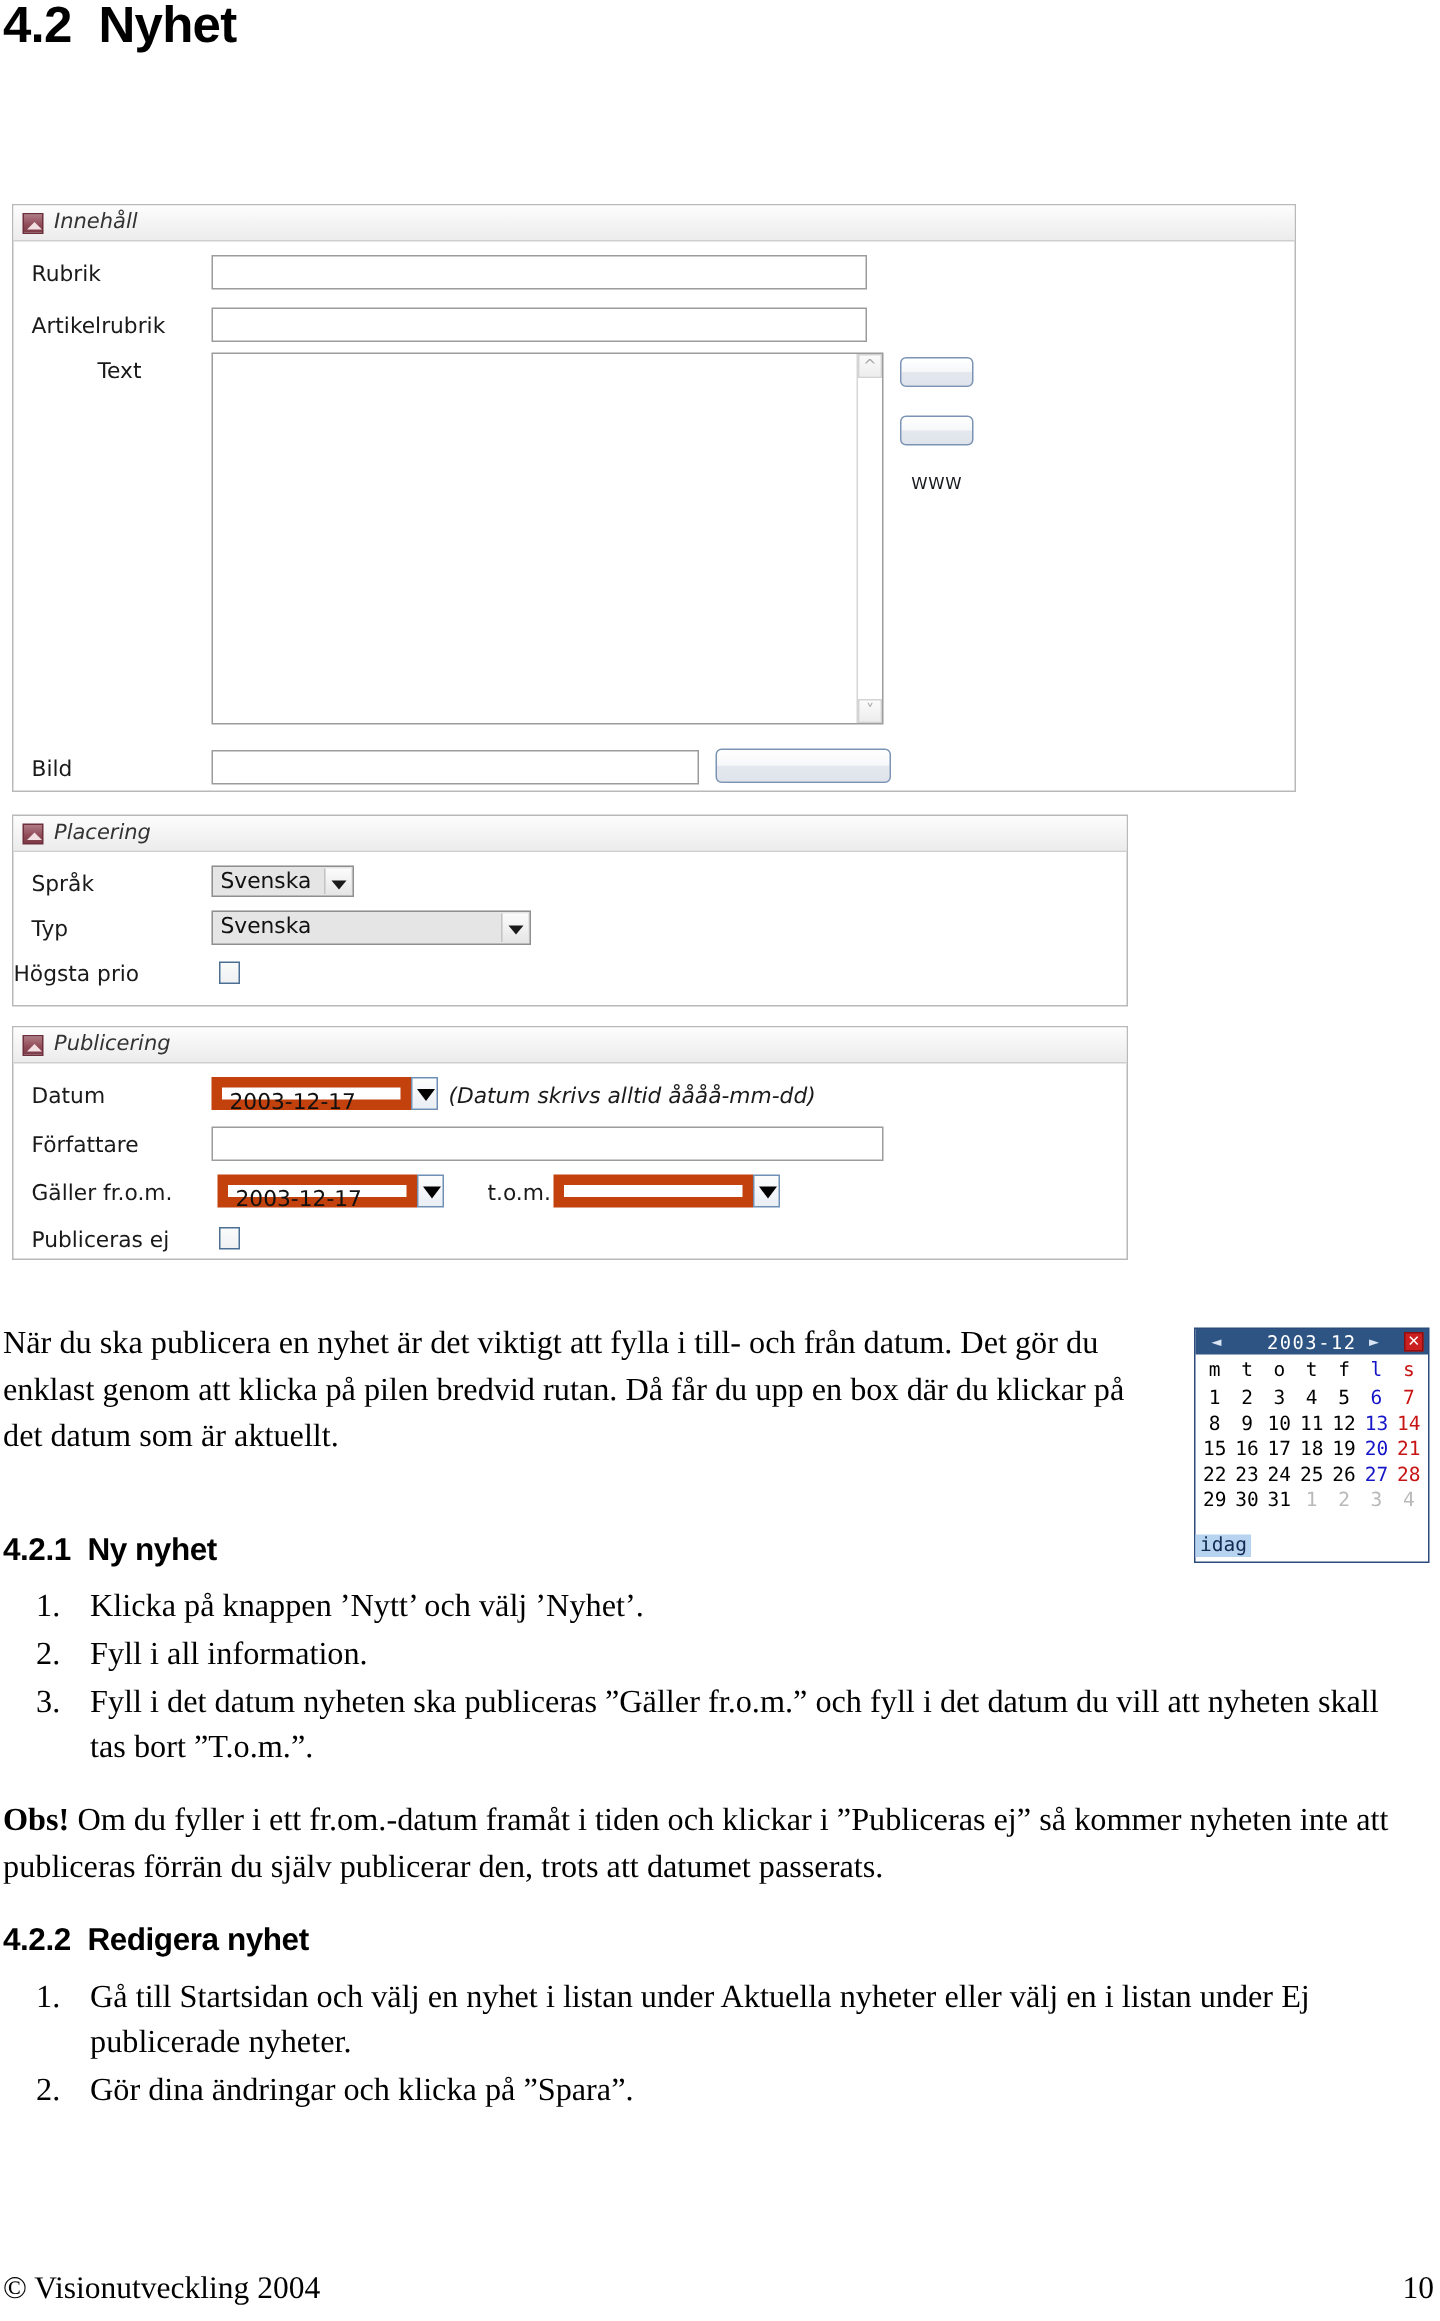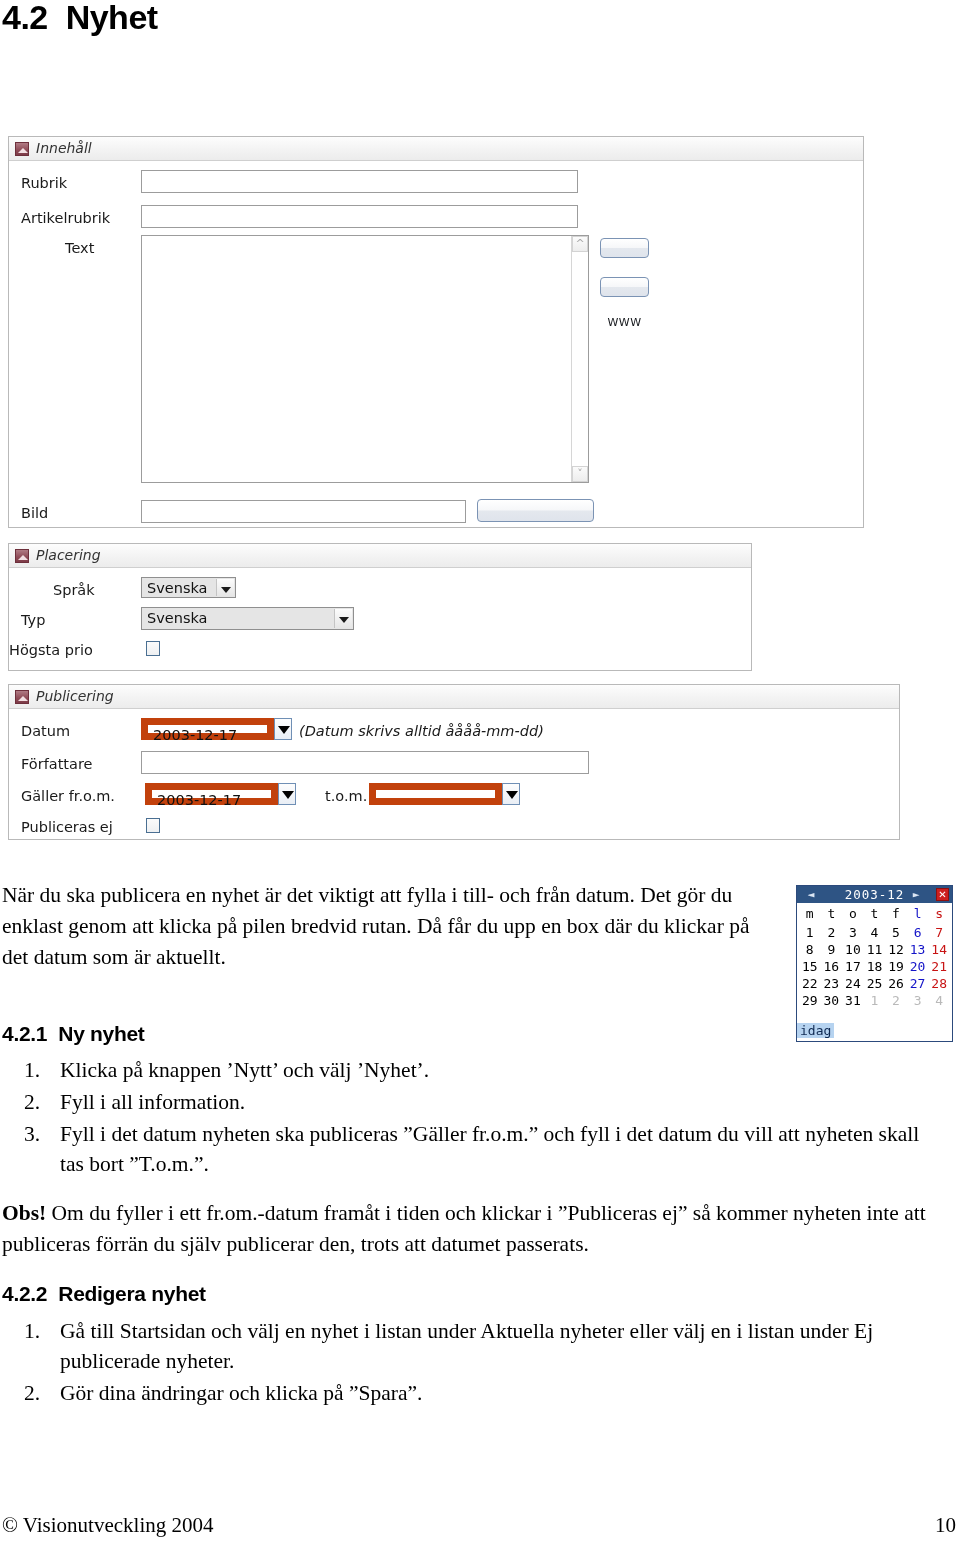--- a/index.html
+++ b/index.html
@@ -410,37 +410,37 @@
         <span class="btn-inner">Hämta bild</span>
       </div>
     </div>
 
     <div class="panel" style="left:0px; top:407px; width:744px; height:128px;">
       <div class="panel-head">
         <div class="collapse-icon"></div>
         <div class="ptitle">Placering</div>
       </div>
 
-      <div class="flabel" style="left:12px; top:38px;margin-left:32px;">Språk</div>
+      <div class="flabel" style="left:12px; top:38px;">Språk</div>
       <div class="select" style="left:132px; top:33px; width:95px; height:21px;">
         <span class="sel-val">Svenska</span>
         <span class="sel-arrow"></span>
       </div>
 
       <div class="flabel" style="left:12px; top:68px;">Typ</div>
       <div class="select" style="left:132px; top:63px; width:213px; height:23px;">
         <span class="sel-val">Svenska</span>
         <span class="sel-arrow"></span>
       </div>
 
       <div class="flabel" style="left:0; top:98px;">Högsta prio</div>
       <div class="checkbox" style="left:137px; top:97px;"></div>
     </div>
 
-    <div class="panel" style="left:0px; top:548px; width:892px; height:156px;">
+    <div class="panel" style="left:0px; top:548px; width:744px; height:156px;">
       <div class="panel-head">
         <div class="collapse-icon"></div>
         <div class="ptitle">Publicering</div>
       </div>
 
       <div class="flabel" style="left:12px; top:38px;">Datum</div>
       <div class="datefield" style="left:132px; top:33px; width:133px; height:22px;">
         <span class="dval">2003-12-17</span>
       </div>
       <div class="dbtn" style="left:265px; top:33px; width:18px; height:22px;"></div>

